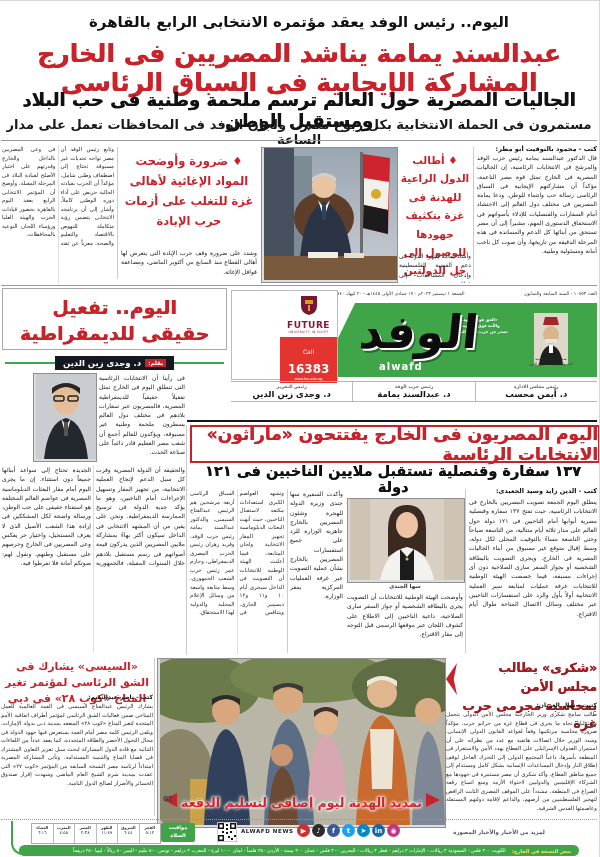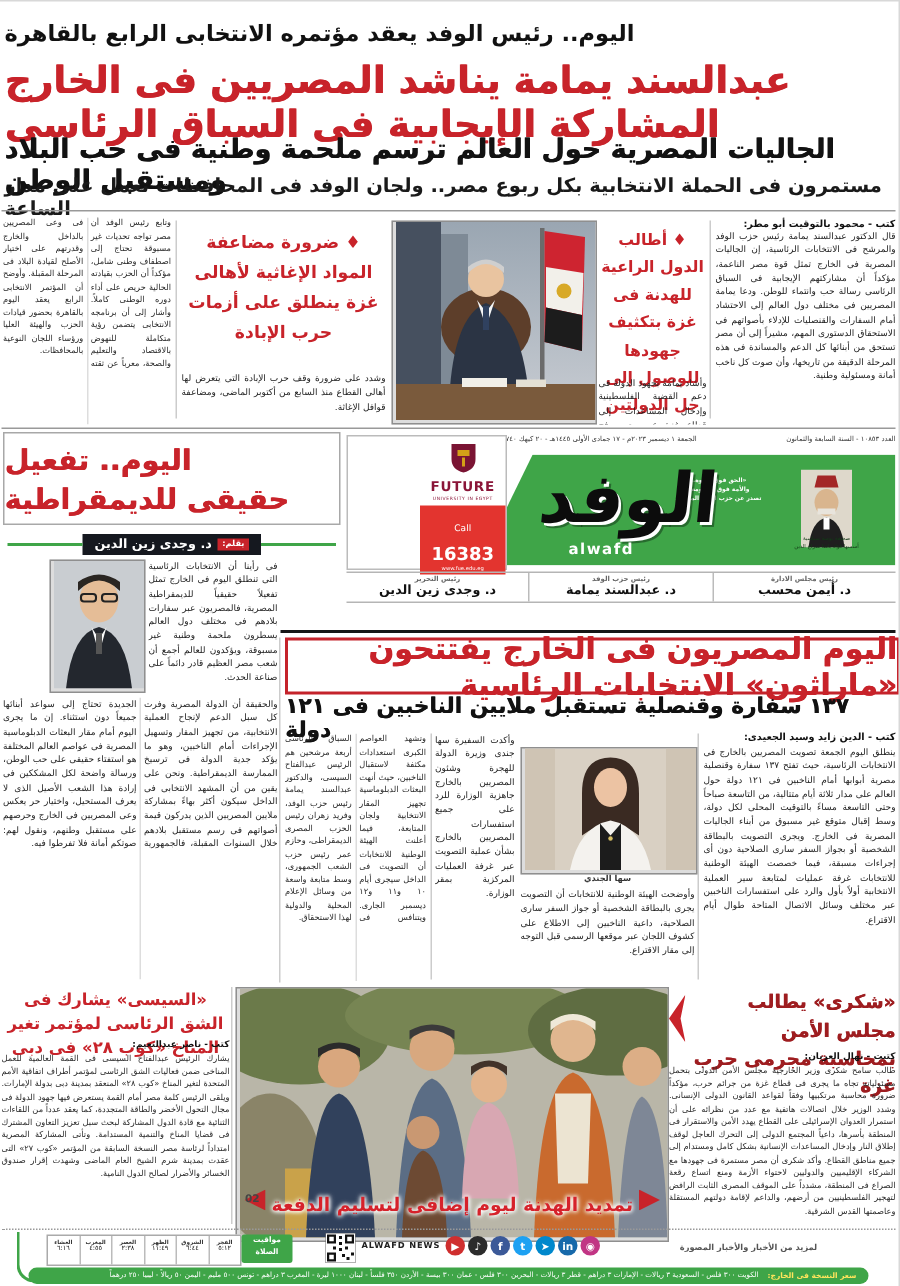--- a/index.html
+++ b/index.html
@@ -1,20 +1,20 @@
 <!DOCTYPE html>
 <html lang="ar" dir="rtl"><head>
 <meta charset="utf-8">
 <style>
   html,body{margin:0;padding:0;background:#efefef;}
   .page{position:relative;width:600px;height:857px;margin:0 auto;background:#fff;
         border:1px solid #d8d8d8;overflow:hidden;direction:rtl;
         font-family:"DejaVu Sans","Liberation Sans",sans-serif;}
   .abs{position:absolute;}
-  .center{text-align:left;}
+  .center{text-align:center;}
   
   .kicker{font-size:15px;font-weight:bold;color:#111;letter-spacing:-0.3px;}
   .h-main{font-size:25px;font-weight:bold;color:#c8232a;text-shadow:0.5px 0 currentColor;letter-spacing:-0.5px;}
   .h-sub1{font-size:18px;font-weight:bold;color:#121212;text-shadow:0.4px 0 currentColor;}
   .h-sub2{font-size:13px;font-weight:bold;color:#1a1a1a;}
   
   .t6{font-size:6px;line-height:1.55;text-align:justify;color:#222;}
   .t55{font-size:5.5px;line-height:1.55;text-align:justify;color:#2a2a2a;}
   .byline{font-size:6.5px;font-weight:bold;color:#111;}
   .cols2{column-count:2;column-gap:5px;column-rule:1px solid #ddd;}
@@ -43,21 +43,21 @@
   .ed-name{font-size:8.5px;color:#111;font-weight:bold;}
   
   .op-box{border:1px solid #a8a8a8;}
   .op-h{font-size:19px;font-weight:bold;color:#c8232a;line-height:1.35;text-shadow:0.4px 0 currentColor;}
   .op-bar{display:flex;align-items:center;}
   .op-bar .gline{flex:1;height:2px;background:#3fa548;}
   .op-bar .nbox{background:#15181f;color:#fff;font-size:8.5px;font-weight:bold;padding:2px 8px;display:flex;gap:4px;align-items:center;}
   .op-bar .blabel{background:#c8232a;color:#fff;font-size:5.5px;font-weight:bold;padding:1px 3px;}
   
   .main-box{border:2px solid #c4232b;display:flex;align-items:center;justify-content:center;}
-  .main-h{font-size:20px;font-weight:bold;color:#c8232a;text-shadow:0.4px 0 currentColor;letter-spacing:-0.3px;}
+  .main-h{font-size:17px;font-weight:bold;color:#c8232a;text-shadow:0.4px 0 currentColor;letter-spacing:-0.3px;}
   .main-sub{font-size:14.5px;font-weight:bold;color:#111;text-shadow:0.3px 0 currentColor;}
   .cap{font-size:5.5px;font-weight:bold;color:#333;text-align:center;}
   
   .cop-h{font-size:11px;font-weight:bold;color:#c8232a;line-height:1.45;text-align:center;}
   .shk-h{font-size:12.5px;font-weight:bold;color:#9e1d20;line-height:1.5;text-shadow:0.3px 0 currentColor;}
   .pennant{background:#c8232a;clip-path:polygon(100% 0,0 50%,100% 100%,70% 50%);}
   .gz-cap{font-size:12.5px;font-weight:bold;color:#d6222b;line-height:1.6;text-align:center;
           text-shadow:0 0 3px #fff,0 0 3px #fff,0 0 4px #fff;}
   .gz-arrow{width:14px;height:14px;background:#c8232a;}
   .gz-arrow.l{clip-path:polygon(0 50%,100% 0,100% 100%);}
@@ -125,21 +125,21 @@
       <path d="M48 34 Q60 22 72 34 L72 30 Q60 20 48 30 Z" fill="#cfcfcf"></path>
       <path d="M36 110 Q40 62 60 54 Q82 62 88 110 Z" fill="#2b3444"></path>
       <path d="M54 52 L60 60 L66 52 L60 70 Z" fill="#f5f5f5"></path>
       <rect x="58" y="56" width="4" height="16" fill="#30415f"></rect>
       <rect x="0" y="108" width="133" height="24" fill="#7a5a3c"></rect>
       <rect x="44" y="104" width="30" height="6" fill="#f1efe8"></rect>
       <rect x="80" y="105" width="20" height="5" fill="#e4e0d4"></rect>
     </svg>
   </div>
 
-  <div class="abs quote" style="top:150px;left:122px;width:136px;font-size:11.5px;">♦ ضرورة مضاعفة المواد الإغاثية لأهالى غزة ينطلق على أزمات حرب الإبادة</div>
+  <div class="abs quote" style="top:150px;left:122px;width:136px;font-size:11.5px;">♦ ضرورة وأوضحت المواد الإغاثية لأهالى غزة للتغلب على أزمات حرب الإبادة</div>
   <div class="abs t6 clip" style="top:247px;left:122px;width:136px;height:36px;">وشدد على ضرورة وقف حرب الإبادة التى يتعرض لها أهالى القطاع منذ السابع من أكتوبر الماضى، ومضاعفة قوافل الإغاثة.</div>
   <div class="abs vsep" style="top:146px;left:118px;height:132px;"></div>
 
   <div class="abs t55 cols2 clip" style="top:144px;left:3px;width:112px;height:138px;">وتابع رئيس الوفد أن مصر تواجه تحديات غير مسبوقة تحتاج إلى اصطفاف وطنى شامل، مؤكداً أن الحزب بقيادته الحالية حريص على أداء دوره الوطنى كاملاً. وأشار إلى أن برنامجه الانتخابى يتضمن رؤية متكاملة للنهوض بالاقتصاد والتعليم والصحة، معرباً عن ثقته فى وعى المصريين بالداخل والخارج وقدرتهم على اختيار الأصلح لقيادة البلاد فى المرحلة المقبلة. وأوضح أن المؤتمر الانتخابى الرابع يعقد اليوم بالقاهرة بحضور قيادات الحزب والهيئة العليا ورؤساء اللجان النوعية بالمحافظات.</div>
   <div class="abs hsep" style="top:284px;left:2px;width:596px;"></div>
 
   <div class="abs" style="top:290px;left:330px;width:268px;display:flex;justify-content:space-between;">
     <span class="issue-info">العدد ١٠٨٥٣ - السنة السابعة والثمانون</span>
     <span class="issue-info">الجمعة ١ ديسمبر ٢٠٢٣م - ١٧ جمادى الأولى ١٤٤٥هـ - ٢٠ كيهك ١٧٤٠ش</span>
   </div>

